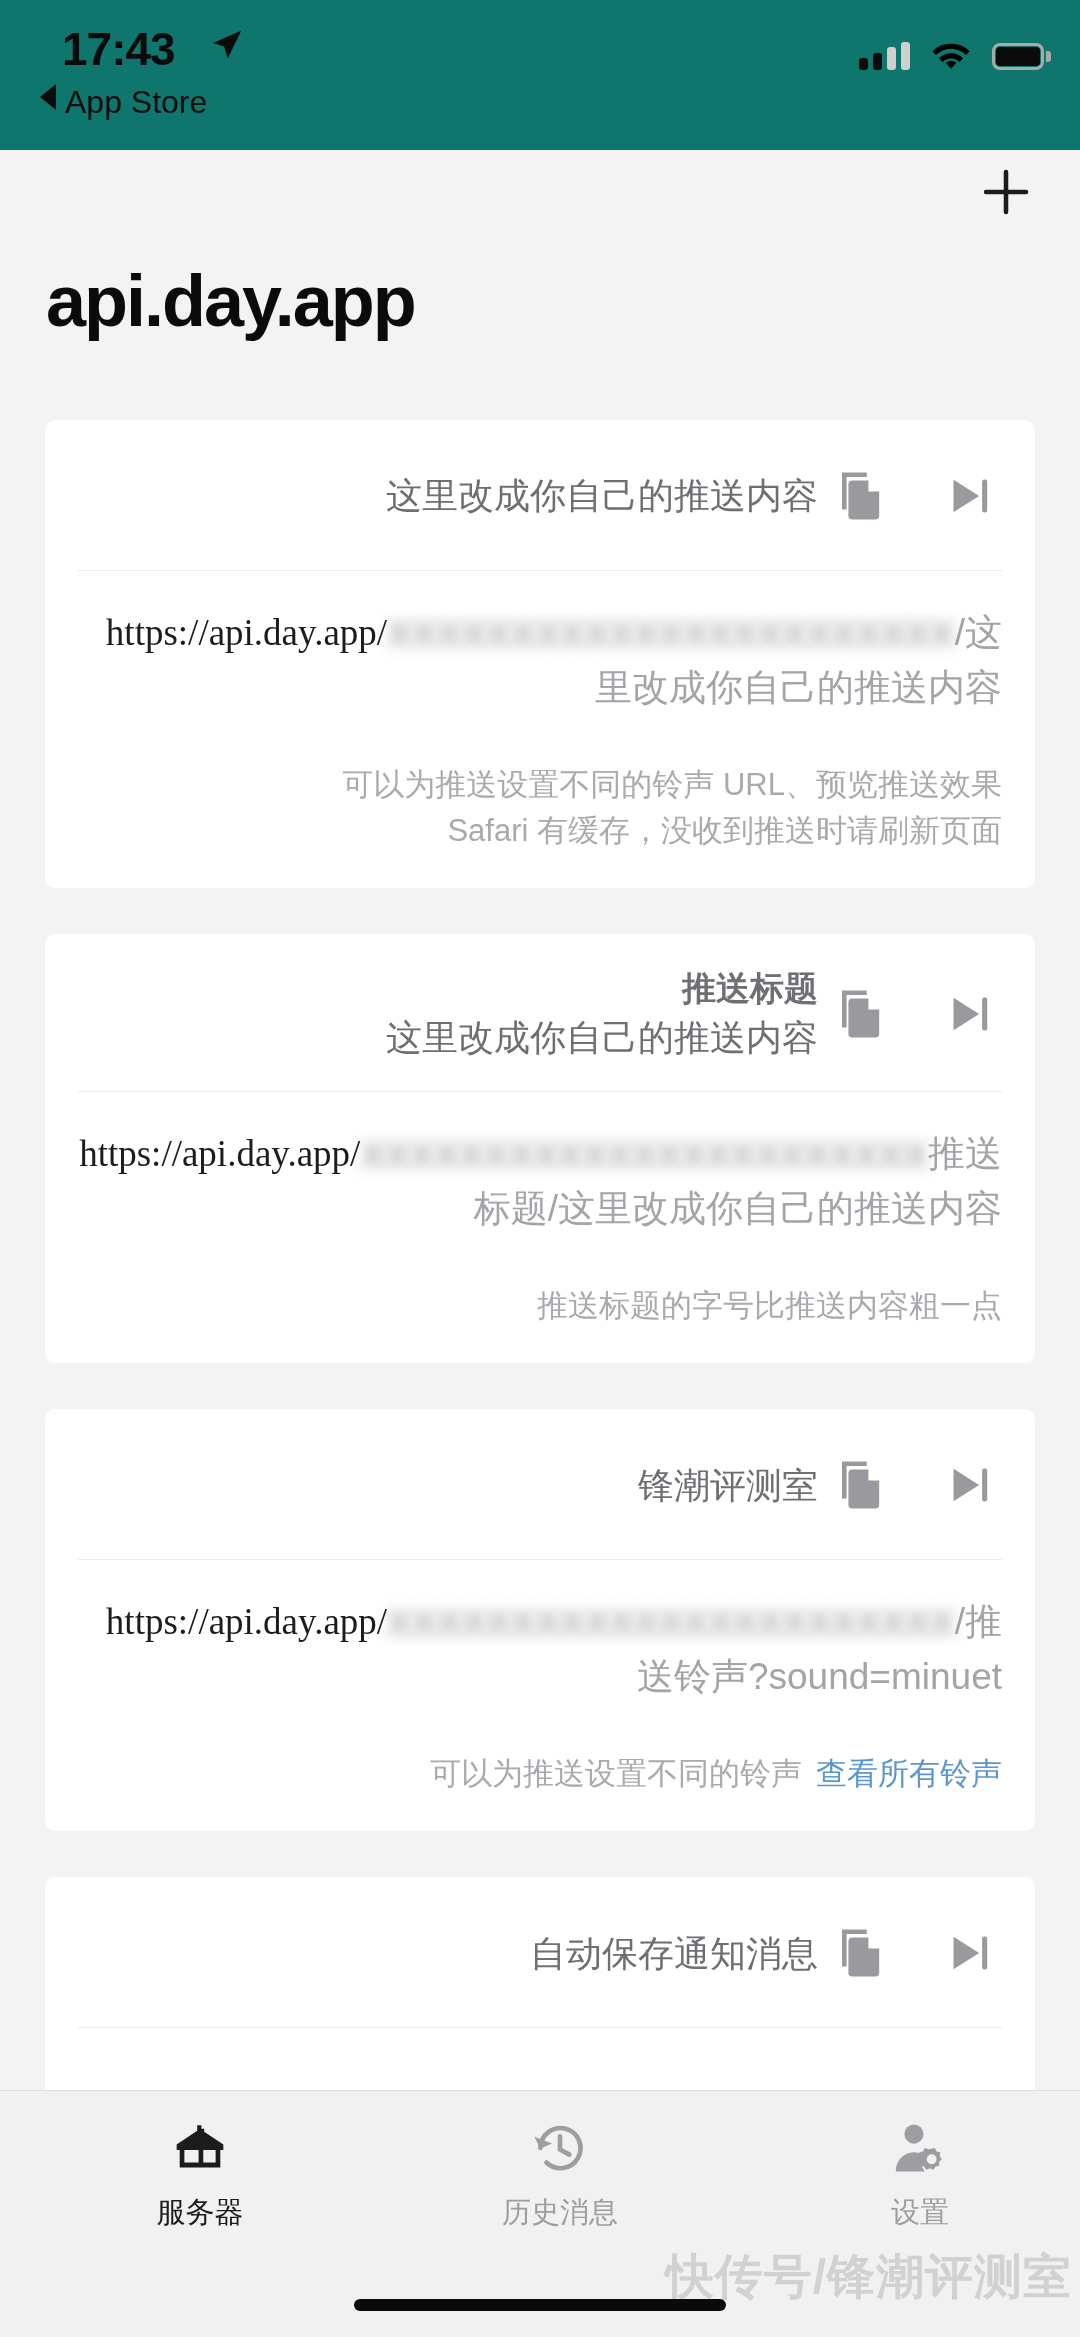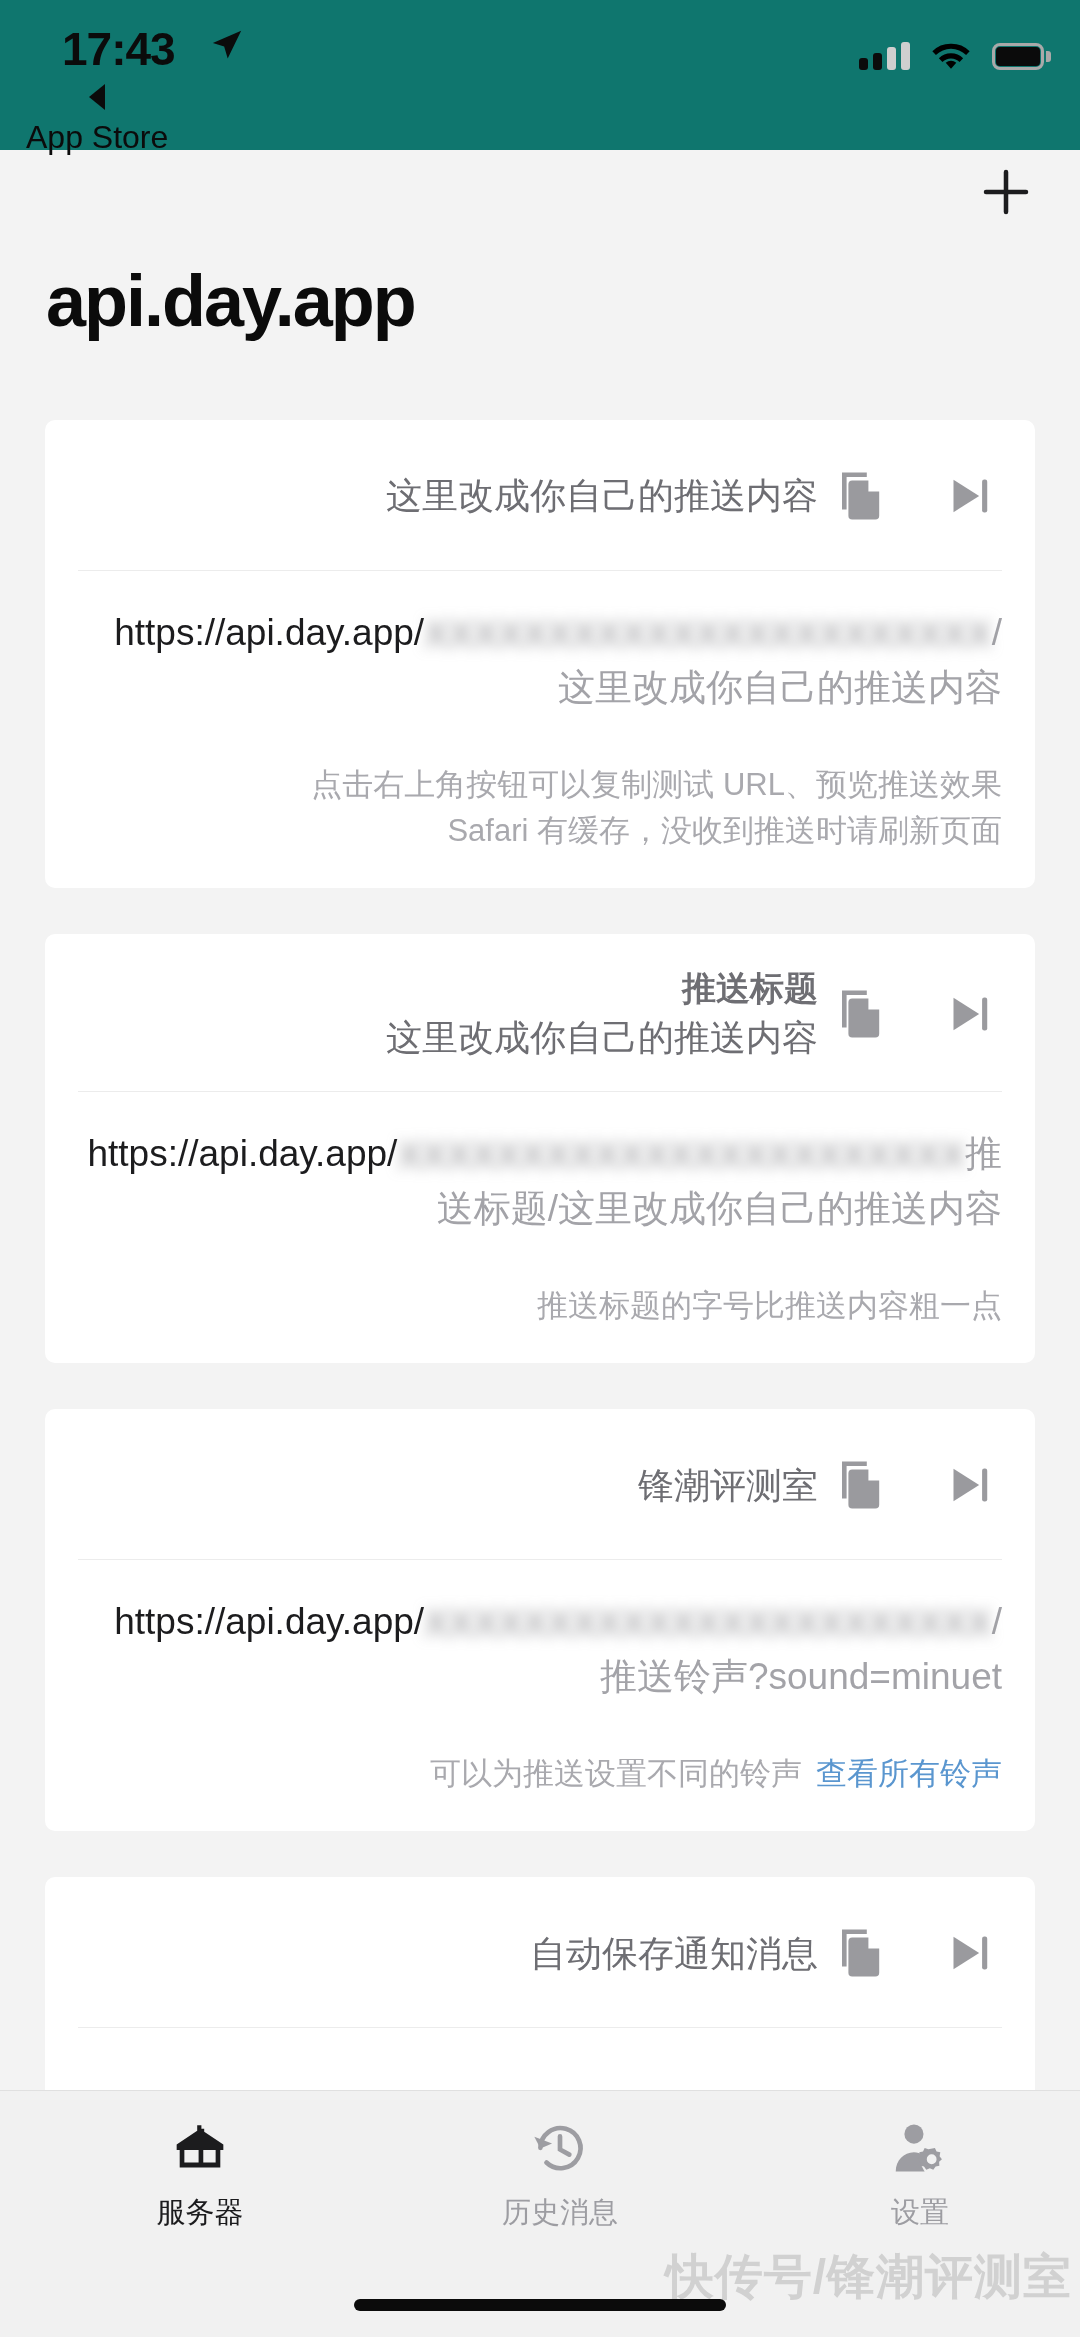--- a/index.html
+++ b/index.html
@@ -19,22 +19,22 @@
   .sb-time{
     position:absolute; left:62px; top:22px;
     font-size:46px; font-weight:700; color:#0b0b0b;
     letter-spacing:-1px;
   }
   .sb-loc{
     position:absolute; left:210px; top:28px;
     width:34px; height:34px; color:#0b0b0b;
   }
   .sb-back{
-    position:absolute; left:26px; top:84px;
-    display:flex; align-items:center; gap:9px;flex-direction:column;
+    position:absolute; left:40px; top:84px;
+    display:flex; gap:9px;
   }
   .sb-back-tri{
     width:0;height:0;
     border-top:13px solid transparent;
     border-bottom:13px solid transparent;
     border-right:16px solid #0b0b0b;
   }
   .sb-back-label{ font-size:32px; color:#0b0b0b; font-weight:400; }
 
   .sb-right{
@@ -112,21 +112,21 @@
   .ico-copy{ width:48px; height:54px; color:#9a9a9e; }
   .ico-play{ width:44px; height:48px; color:#9a9a9e; }
 
   .divider{ height:1px; background:#ececec; }
 
   .url-row{
     padding:36px 0 10px 0;
     font-size:37px; line-height:1.42;
     word-break:break-all;
   }
-  .url-pre{ color:#1c1c1e; }
+  .url-pre{ color:#1c1c1e;font-family:Liberation Serif, serif; }
   .url-blur{
     display:inline-block;
     color:rgba(120,120,125,0.85);
     filter:blur(7px);
     user-select:none;
     vertical-align:-2px;
   }
   .url-post{ color:#a3a3a8; }
 
   .hint{
@@ -220,21 +220,21 @@
           <path d="M3 3.2 L17 12 L3 20.8 Z"></path>
           <rect x="18.6" y="3" width="2.8" height="18" rx="1.2"></rect>
         </svg>
       </div>
     </div>
     <div class="divider"></div>
     <div class="url-row">
       <span class="url-pre">https://api.day.app/</span><span class="url-blur">XXXXXXXXXXXXXXXXXXXXXXX</span><span class="url-post">/这里改成你自己的推送内容</span>
     </div>
     <div class="hint">
-      <span style="white-space:pre-line">点击右上角按钮可以复制测试 URL、预览推送效果
+      <span style="white-space:pre-line">可以为推送设置不同的铃声 URL、预览推送效果
 Safari 有缓存，没收到推送时请刷新页面</span>
     </div>
   </div>
 
   <div class="card">
     <div class="card-head">
       <div class="head-texts">
         <div class="head-title">推送标题</div>
         <div class="head-sub">这里改成你自己的推送内容</div>
       </div>

